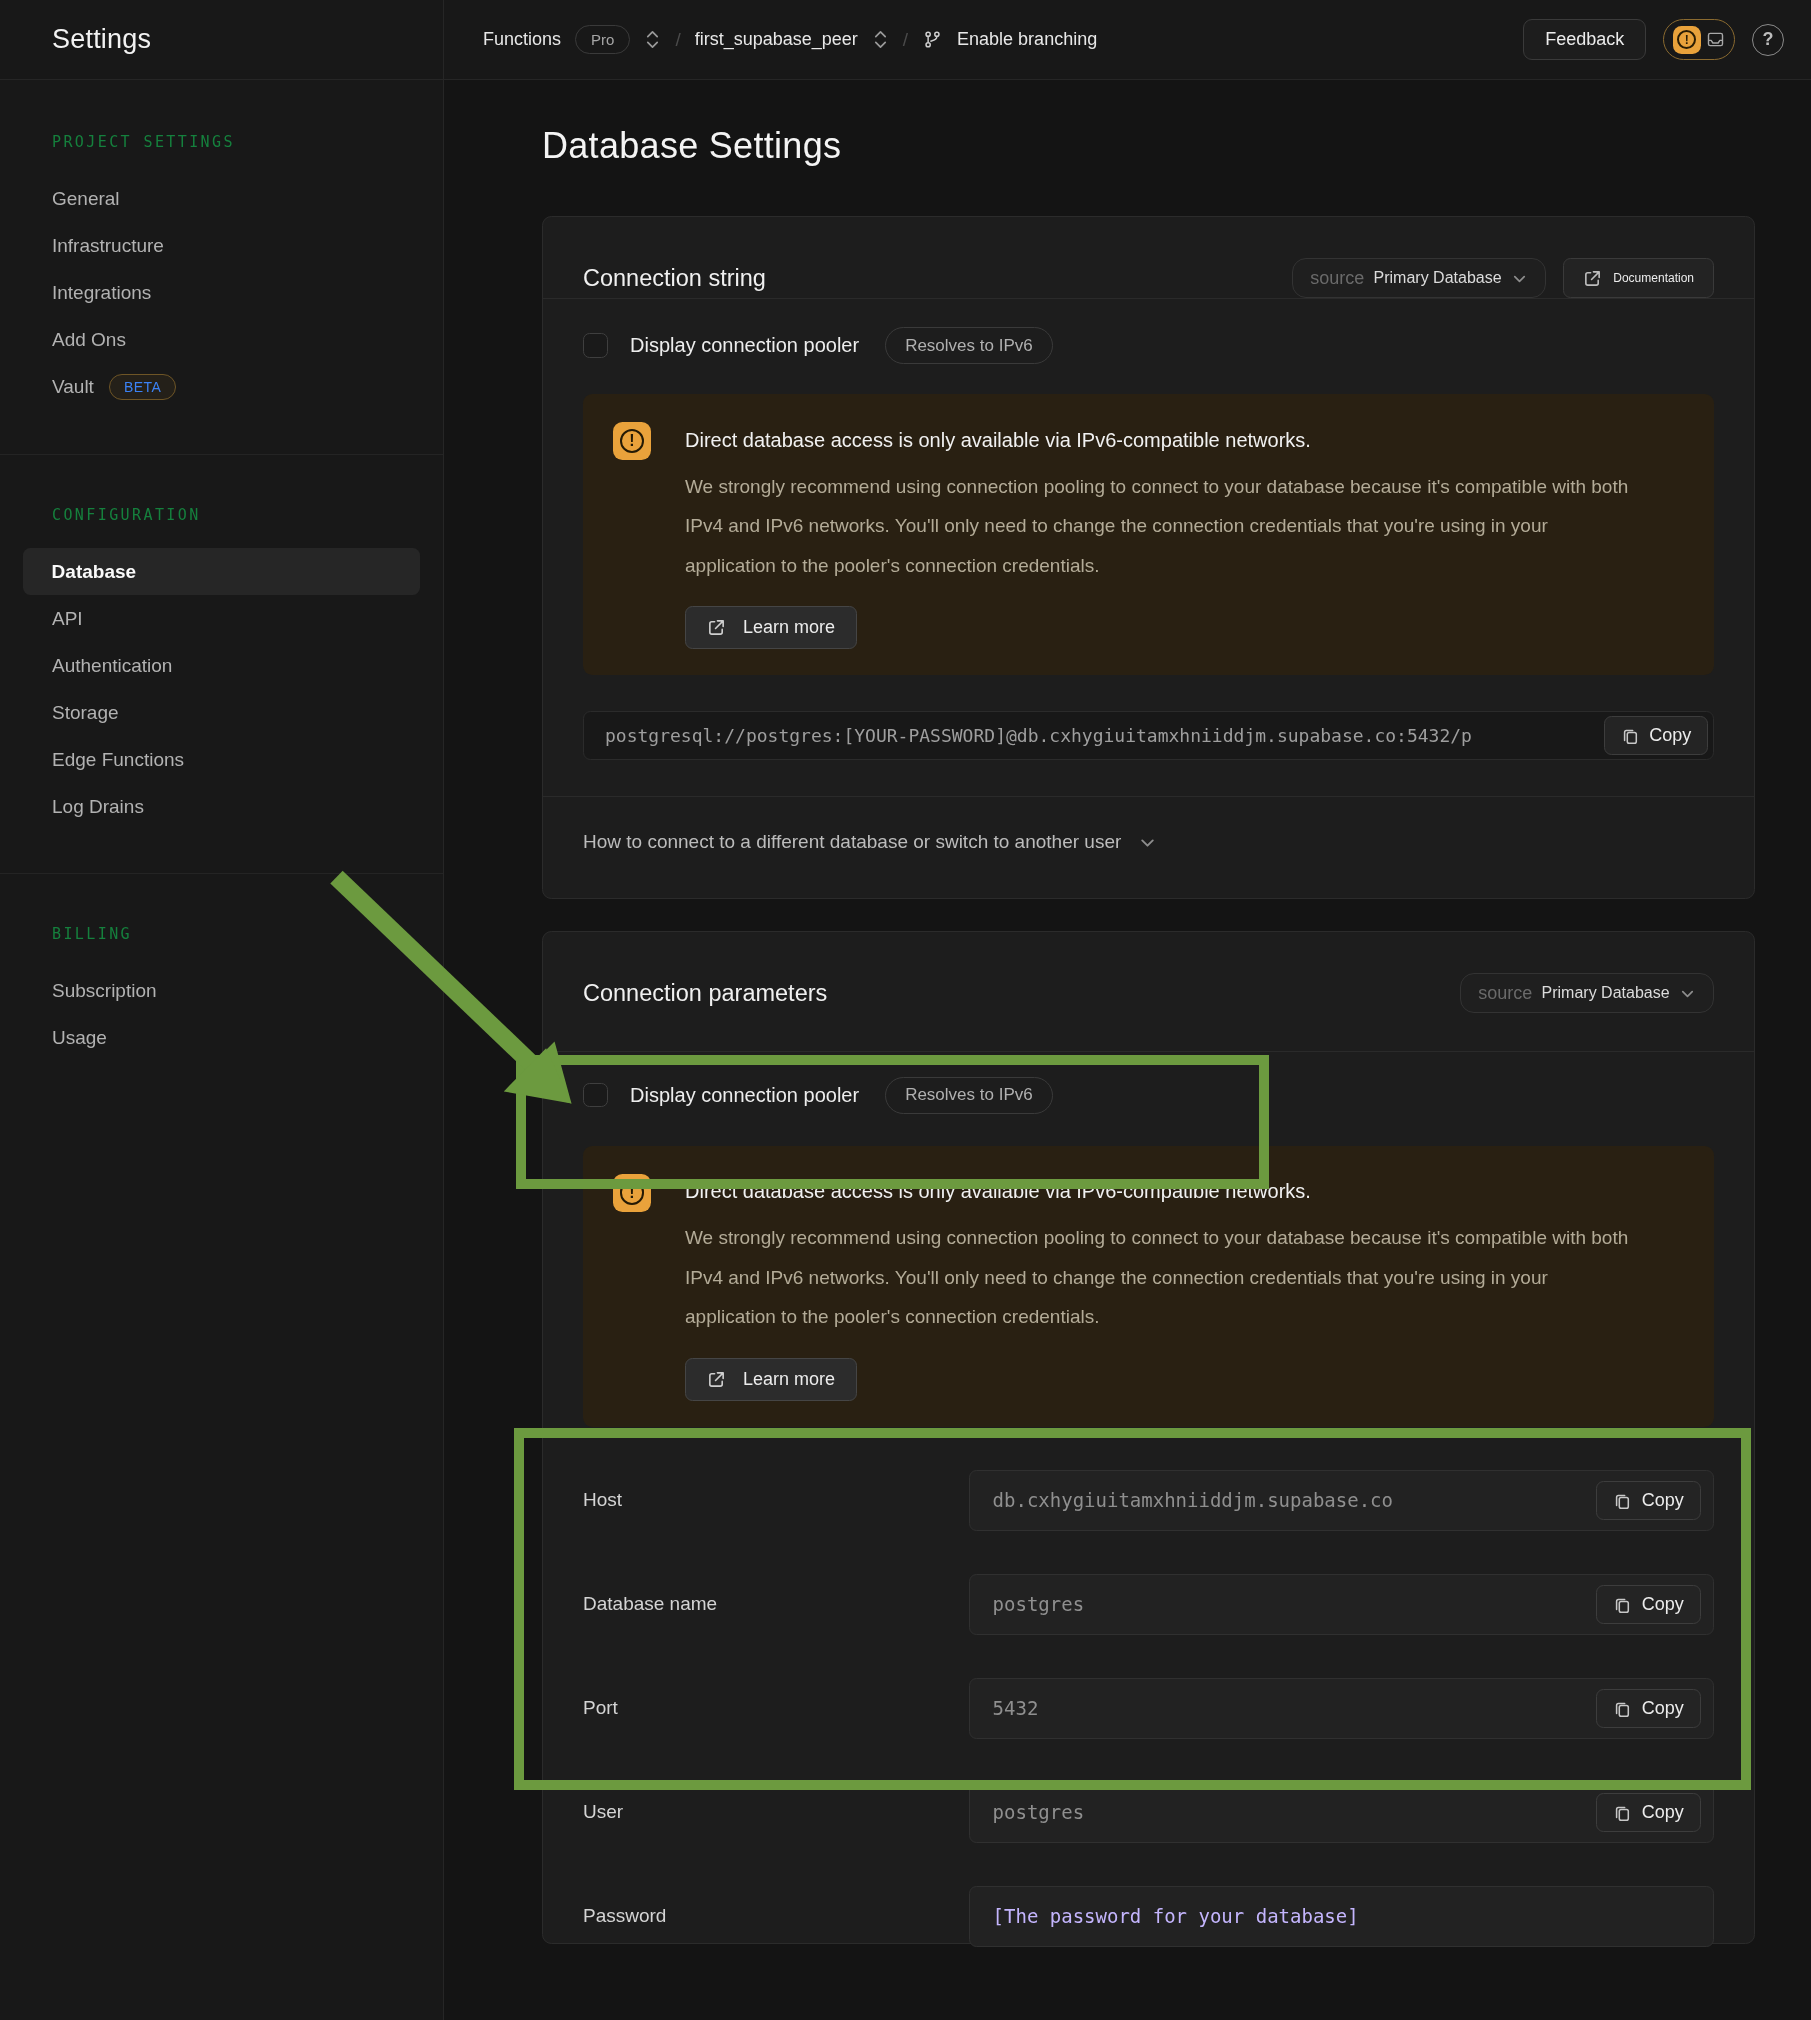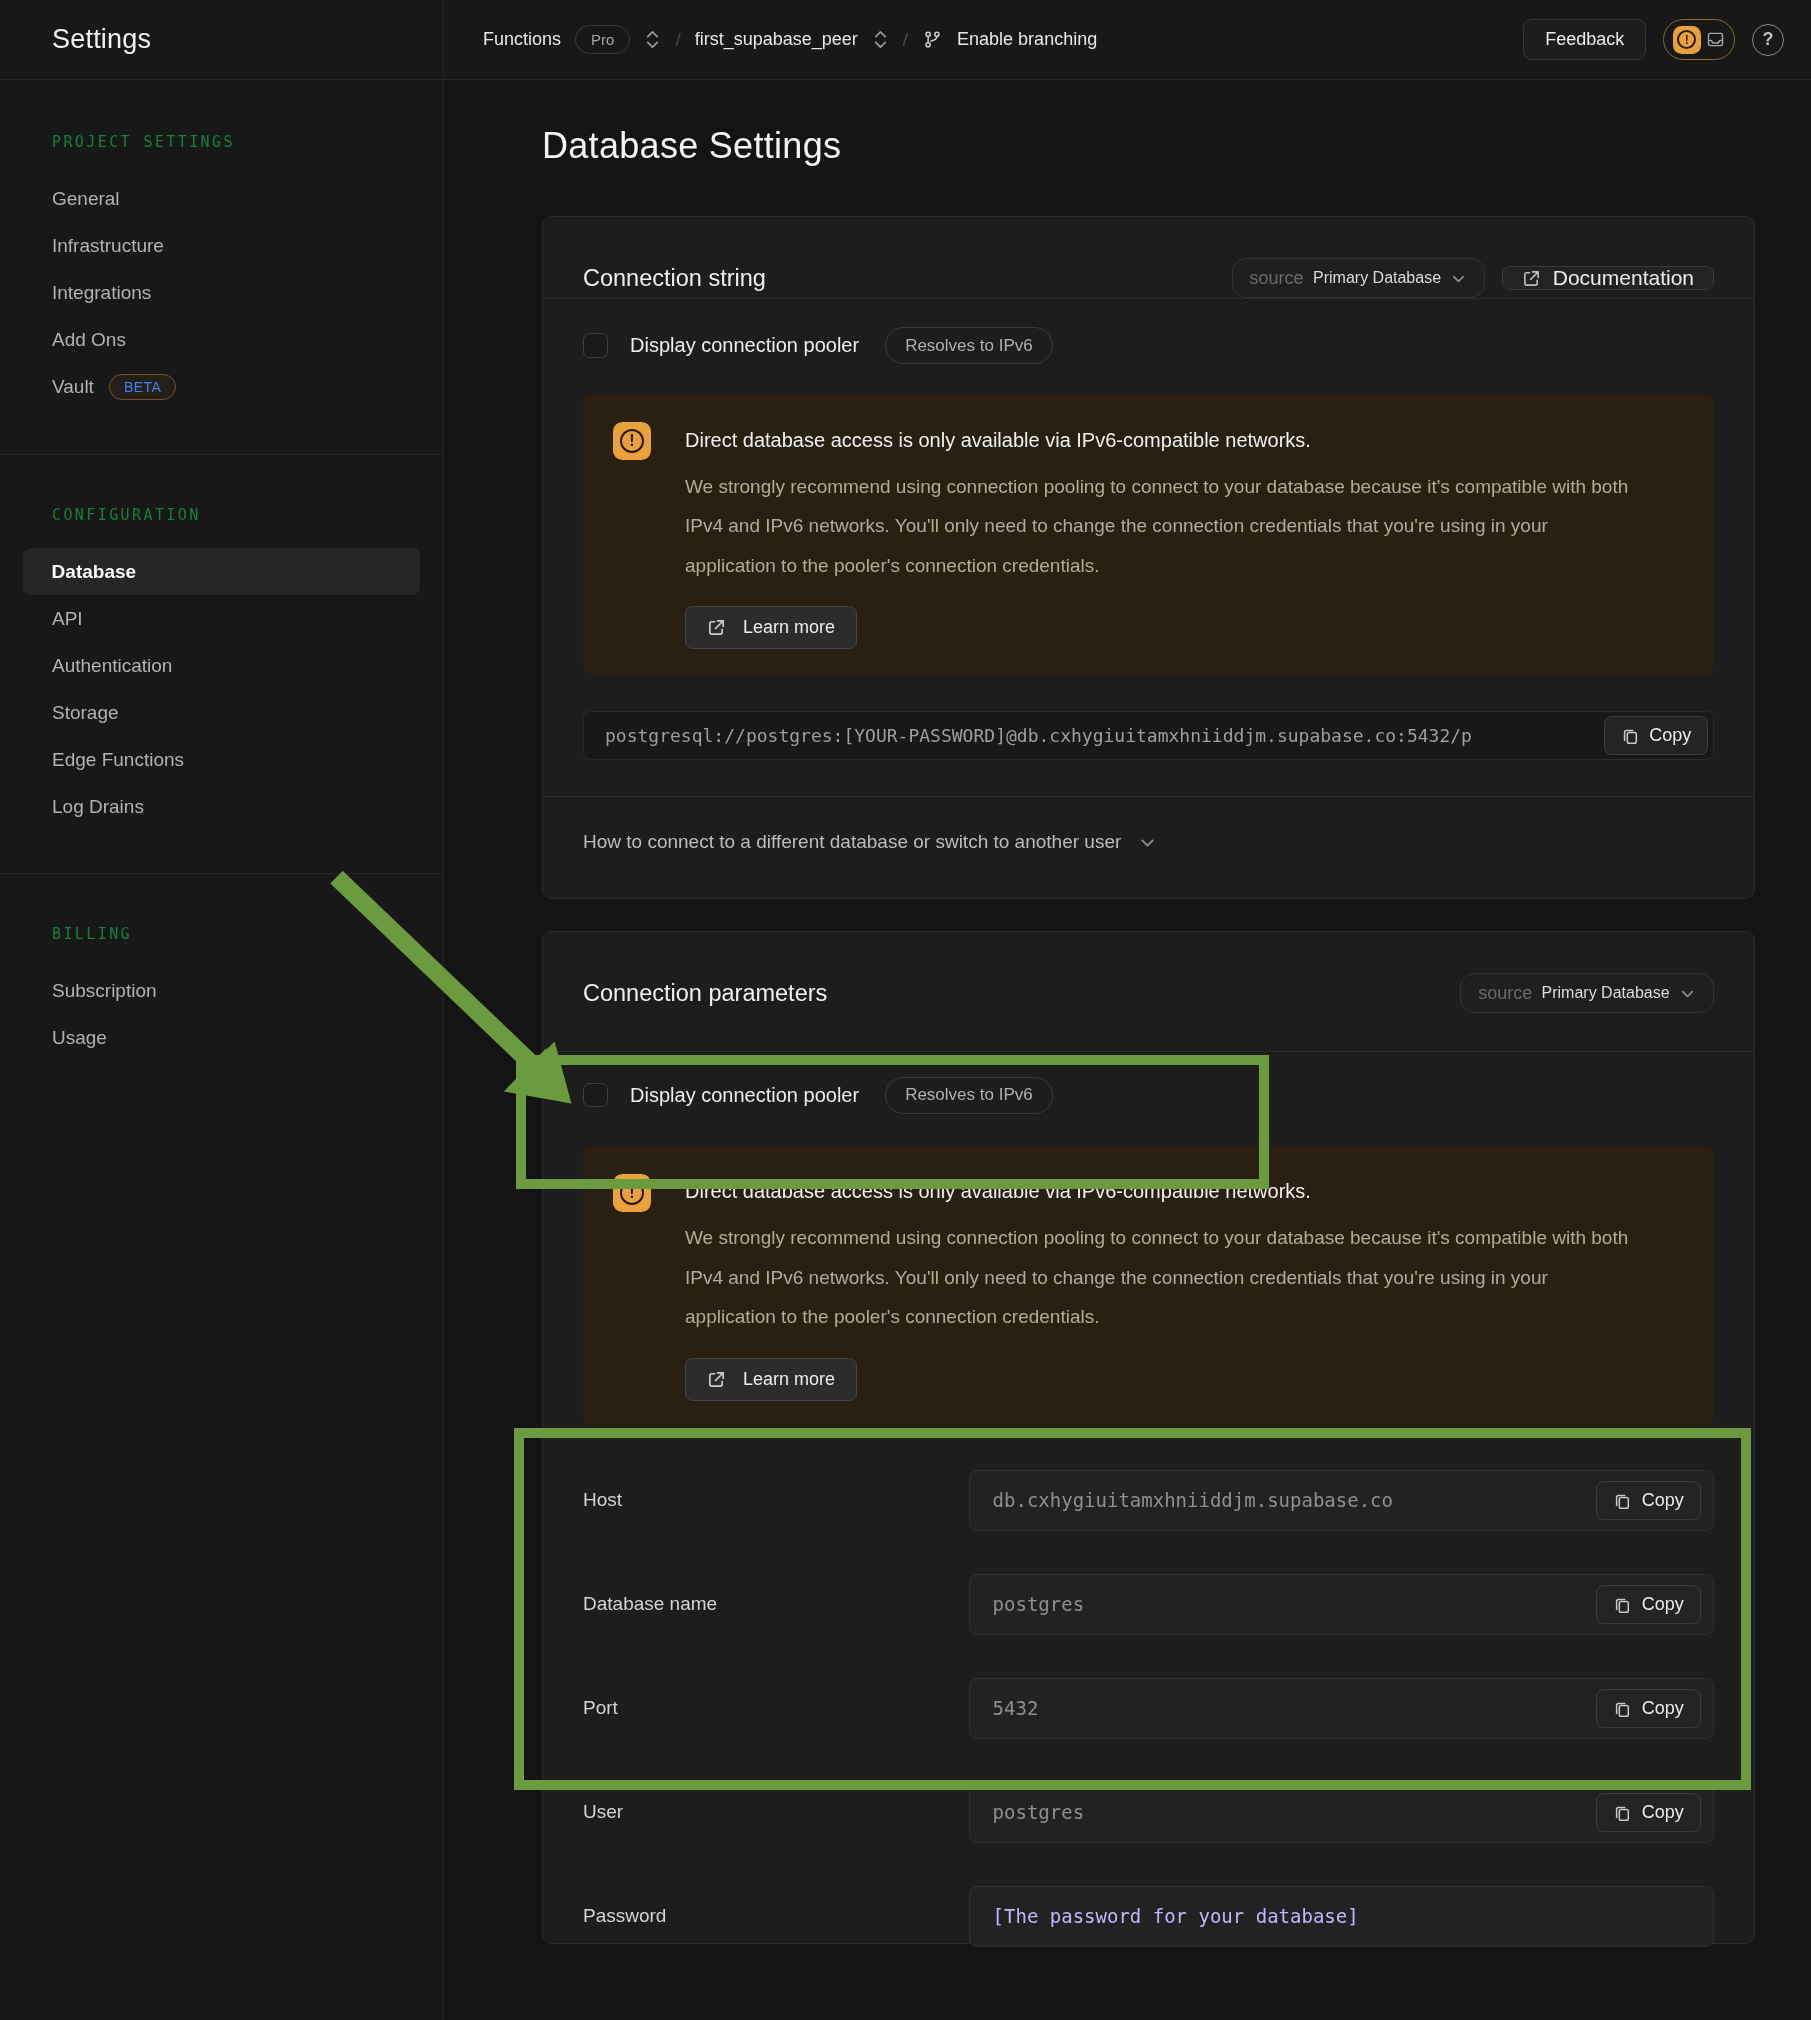--- a/index.html
+++ b/index.html
@@ -47,22 +47,22 @@
   .card1 { margin-top:49px; }
   .card2 { margin-top:32px; height:1013px; }
   .card-header { padding:41px 40px 0 40px; border-bottom:0.9px solid #2a2a2a; }
   .card-header-row { display:flex; align-items:center; }
   .card-title { font-size:23.5px; font-weight:400; color:#f0f0f0; }
   .header-controls { margin-left:auto; display:flex; align-items:center; gap:17px; }
   .select-btn { display:flex; align-items:center; gap:9.4px; height:40px; padding:0 17px; border:0.9px solid #333; background:#1f1f1f; border-radius:14px; cursor:pointer; }
   .select-prefix { color:#6a6a6a; font-size:18px; }
   .select-value { color:#dcdcdc; font-size:16px; }
   .chev { color:#8d8d8d; display:flex; }
-  .icon-btn-txt { display:flex; align-items:center; gap:11.3px; height:24px; padding:0 19px; border:0.9px solid #3a3a3a; background:#232323; border-radius:7.5px;
-     color:#ececec; font-size:21px; cursor:pointer;justify-content:flex-end; }
+  .icon-btn-txt { display:flex; align-items:center; gap:11.3px; height:40px; padding:0 19px; border:0.9px solid #3a3a3a; background:#232323; border-radius:7.5px;
+     color:#ececec; font-size:12px; cursor:pointer;justify-content:flex-end; }
 
   .tabs { display:flex; gap:41px; margin-top:26px; padding-left:0.9px; }
   .tab { font-size:18px; color:#8b8b8b; padding-bottom:16px; cursor:pointer; position:relative; }
   .tab.active { color:#f0f0f0; }
   .tab.active::after { content:""; position:absolute; left:0; right:0; bottom:-0.9px; height:1.9px; background:#fafafa; }
 
   .card-body { padding:26px 40px 0 40px; }
   .check-row { display:flex; align-items:center; height:41px; }
   .checkbox { width:24.5px; height:24.5px; border:1.4px solid #3f3f3f; background:#1a1a1a; border-radius:6.6px; flex:0 0 24.5px; cursor:pointer; }
   .check-label { margin-left:22.6px; font-size:20px; color:#ededed; }

